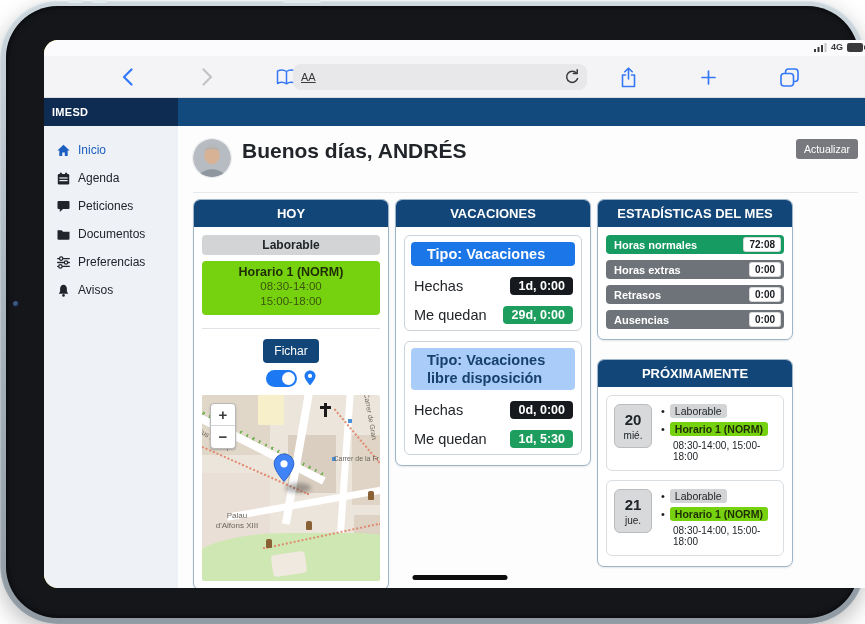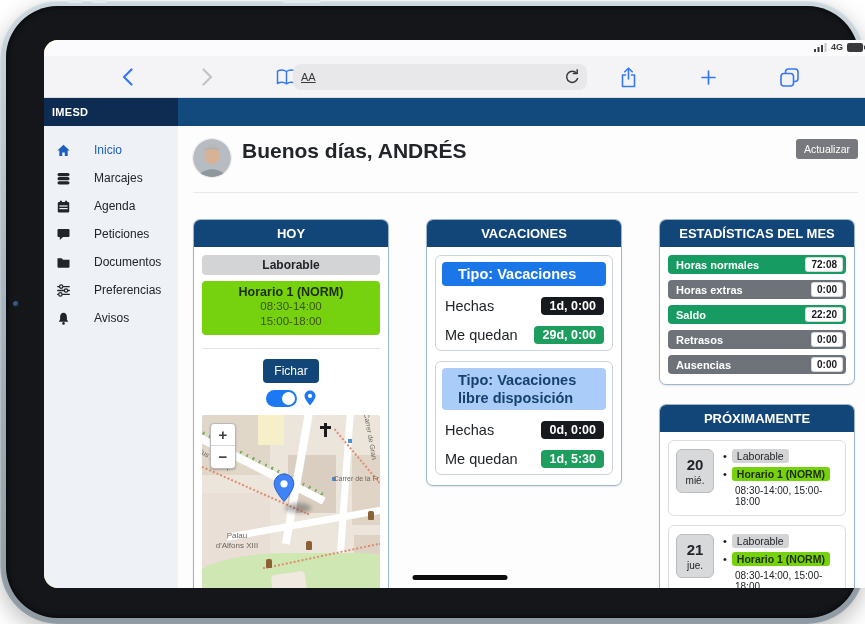--- a/index.html
+++ b/index.html
@@ -35,37 +35,37 @@
 
   
   .appheader { height:28px; display:flex; }
   .brand { width:134px; background:#0e2b52; color:#fff; font-size:11px; font-weight:bold;
     display:flex; align-items:center; padding-left:8px; letter-spacing:.3px; }
   .headbar { flex:1; background:#134a7e; }
 
   
   .content { display:flex; height:462px; overflow:hidden; }
   .sidebar { width:134px; background:#eef1f5; padding-top:10px; flex:none; }
-  .side-item { display:flex; align-items:center; gap:24px; padding:7px 4px 7px 13px;
+  .side-item { display:flex; align-items:center; gap:8px; padding:7px 4px 7px 13px;
     font-size:12px; color:#21252b; cursor:pointer; }
   .side-item svg { flex:none; }
   .side-item.active { color:#1d5fc0; }
   .side-item.logout { color:#d9304c; }
 
   .main { flex:1; background:#fdfdfe; padding:13px 18px 0 15px; position:relative; }
   .profile-row { display:flex; align-items:flex-start; height:44px; }
   .avatar { width:38px; height:38px; border-radius:50%; overflow:hidden; flex:none;
     box-shadow:0 0 0 1px rgba(0,0,0,.08); }
   .greeting { font-size:21px; color:#212529; margin-left:11px; }
   .update-btn { margin-left:auto; background:#77797e; color:#fff; font-size:10.5px;
     border:none; border-radius:3px; padding:4px 8px; cursor:pointer; }
   .main-divider { border:none; border-top:1px solid #e6e9ec; margin-top:9px; }
 
   
-  .cards { display:flex; gap:37px; margin-top:26px; align-items:flex-start; }
+  .cards { display:flex; gap:6px; margin-top:6px; align-items:flex-start; }
   .col { width:196px; flex:none; }
   .card { width:196px; border:1px solid #9db6cb; border-radius:7px; background:#fff;
     box-shadow:0 1px 2px rgba(0,0,0,.10); }
   .card-header { background:#134678; color:#fff; font-weight:bold; font-size:13px;
     text-align:center; padding:6px 4px; border-radius:6px 6px 0 0; }
   .card-body { padding:8px; }
 
   
   .badge-day { background:#d3d4d5; border-radius:4px; text-align:center; font-weight:bold;
     font-size:12px; color:#212529; padding:3px 0; }
@@ -233,28 +233,20 @@
 
       <nav class="sidebar">
         <div class="side-item active">
           <svg width="13" height="13" viewBox="0 0 13 13" fill="currentColor">
             <path d="M6.5 0.8 L12.6 6.4 H10.7 V12 H7.8 V8.5 H5.2 V12 H2.3 V6.4 H0.4 Z"></path>
           </svg>
           <span>Inicio</span>
         </div>
         <div class="side-item">
           <svg width="13" height="13" viewBox="0 0 13 13" fill="currentColor">
-            <rect x="0.5" y="1" width="12" height="3.2" rx="1.6"></rect>
-            <rect x="0.5" y="5.1" width="12" height="3.2" rx="1.6"></rect>
-            <rect x="0.5" y="9.2" width="12" height="3.2" rx="1.6"></rect>
-          </svg>
-          <span>Marcajes</span>
-        </div>
-        <div class="side-item">
-          <svg width="13" height="13" viewBox="0 0 13 13" fill="currentColor">
             <rect x="0.8" y="2" width="11.4" height="10.5" rx="1.2"></rect>
             <rect x="3" y="0.4" width="1.8" height="3" rx="0.9"></rect>
             <rect x="8.2" y="0.4" width="1.8" height="3" rx="0.9"></rect>
             <rect x="2.4" y="5.4" width="8.2" height="1.2" fill="#eef1f5"></rect>
             <rect x="2.4" y="8" width="8.2" height="1.2" fill="#eef1f5"></rect>
           </svg>
           <span>Agenda</span>
         </div>
         <div class="side-item">
           <svg width="13" height="13" viewBox="0 0 13 13" fill="currentColor">
@@ -417,24 +409,20 @@
               <div class="card-header">ESTADÍSTICAS DEL MES</div>
               <div class="card-body">
                 <div class="stat-row green">
                   <span class="stat-label">Horas normales</span>
                   <span class="stat-value">72:08</span>
                 </div>
                 <div class="stat-row gray">
                   <span class="stat-label">Horas extras</span>
                   <span class="stat-value">0:00</span>
                 </div>
-                <div class="stat-row green">
-                  <span class="stat-label">Saldo</span>
-                  <span class="stat-value">22:20</span>
-                </div>
                 <div class="stat-row gray">
                   <span class="stat-label">Retrasos</span>
                   <span class="stat-value">0:00</span>
                 </div>
                 <div class="stat-row gray">
                   <span class="stat-label">Ausencias</span>
                   <span class="stat-value">0:00</span>
                 </div>
               </div>
             </section>

